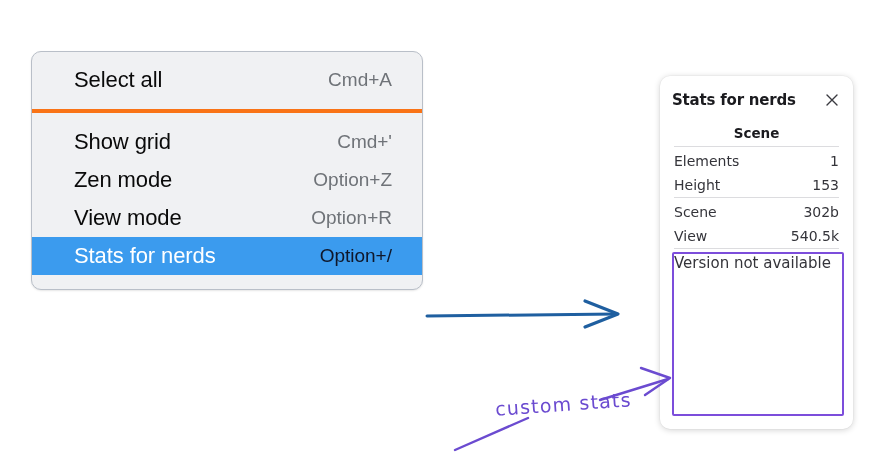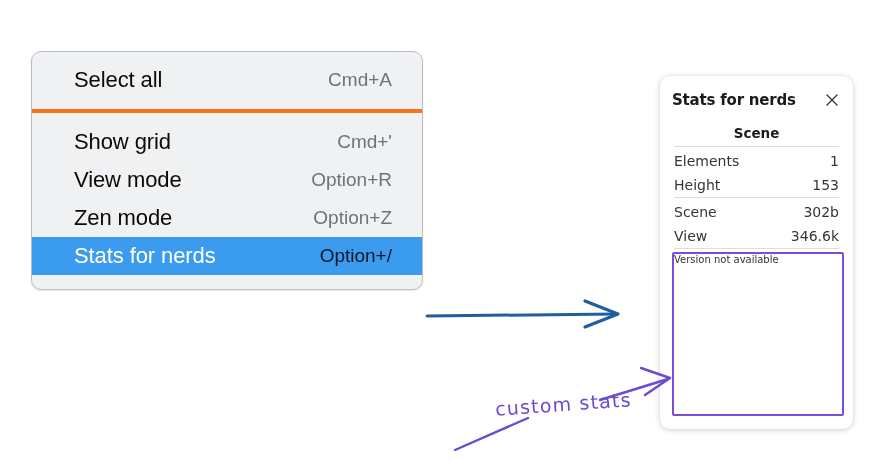--- a/index.html
+++ b/index.html
@@ -117,21 +117,21 @@
     align-items: center;
     justify-content: space-between;
     height: 24px;
     font-size: 14px;
     color: #34343a;
     padding: 0 2px;
   }
   .stat-row .k { white-space: nowrap; }
   .stat-row .v { white-space: nowrap; }
   .version-text {
-    font-size: 10px;
+    font-size: 15px;
     color: #34343a;
     padding: 3px 2px 0 2px;
     white-space: nowrap;
   }
 
   
   .annotation-box {
     position: absolute;
     left: 672px;
     top: 252px;
@@ -172,26 +172,26 @@
       <span class="shortcut">Cmd+A</span>
     </div>
   </div>
 
   <div class="menu-group second">
     <div class="menu-item">
       <span class="label">Show grid</span>
       <span class="shortcut">Cmd+'</span>
     </div>
     <div class="menu-item">
+      <span class="label">Zen mode</span>
+      <span class="shortcut">Option+Z</span>
+    </div>
+    <div class="menu-item">
       <span class="label">View mode</span>
       <span class="shortcut">Option+R</span>
-    </div>
-    <div class="menu-item">
-      <span class="label">Zen mode</span>
-      <span class="shortcut">Option+Z</span>
     </div>
     <div class="menu-item selected">
       <span class="label">Stats for nerds</span>
       <span class="shortcut">Option+/</span>
     </div>
   </div>
 
 </div>
 
 <div class="stats-panel">
@@ -219,21 +219,21 @@
   </div>
 
   <div>
     <div class="section-rule"></div>
     <div class="stat-row">
       <span class="k">Scene</span>
       <span class="v">302b</span>
     </div>
     <div class="stat-row">
       <span class="k">View</span>
-      <span class="v">346.6k</span>
+      <span class="v">540.5k</span>
     </div>
   </div>
 
   <div>
     <div class="section-rule"></div>
     <div class="version-text">Version not available</div>
   </div>
 
 </div>
 

